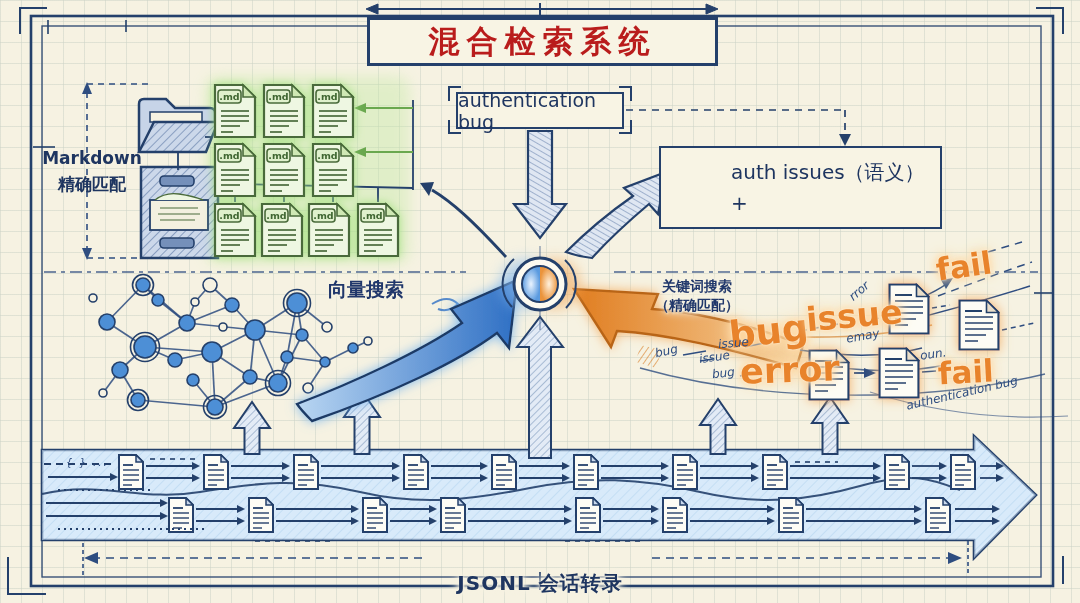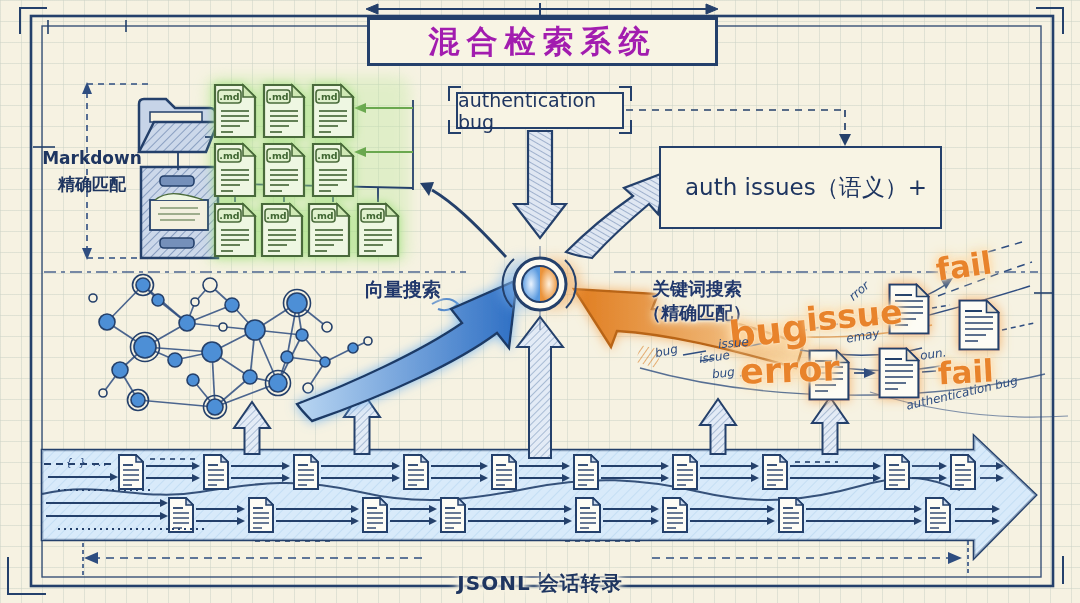--- a/index.html
+++ b/index.html
@@ -12,33 +12,33 @@
       linear-gradient(90deg, rgba(205,212,200,.55) 1px, transparent 1px);
     background-size:21px 21px;
   }
   .abs{position:absolute;}
   .box{
     background:#f8f4e4;border:3px solid #24406b;
     display:flex;align-items:center;justify-content:center;
     box-sizing:border-box;
   }
   .title-box{left:367px;top:17px;width:351px;height:49px;}
-  .title-box .t{font-size:31px;font-weight:bold;letter-spacing:7px;color:#a21caf;}
+  .title-box .t{font-size:31px;font-weight:bold;letter-spacing:7px;color:#b91c1c;}
   .query-box{left:456px;top:92px;width:168px;height:37px;border-width:2.5px;}
   .query-box .t{font-size:19px;color:#1e3560;}
   .result-box{left:659px;top:146px;width:283px;height:83px;border-width:2.5px;
     justify-content:flex-start;padding-left:24px;}
-  .result-box .t{font-size:23px;line-height:1.55;color:#1e3560;}
+  .result-box .t{font-size:20px;line-height:1.55;color:#1e3560;margin-left:46px;}
   .md-label{left:36px;top:146px;width:112px;text-align:center;
     font-size:17px;font-weight:bold;line-height:1.5;color:#1e3560;}
   .halo{text-shadow:0 0 5px #f6f2e2,0 0 8px #f6f2e2,0 0 12px #f6f2e2,1px 1px 2px #f6f2e2;}
-  .vec-label{left:328px;top:277px;width:150px;text-align:center;
+  .vec-label{left:328px;top:277px;width:150px;text-align:left;
     font-size:19px;font-weight:bold;line-height:1.35;color:#20376b;}
   .kw-label{left:622px;top:277px;width:150px;text-align:center;
-    font-size:18px;font-weight:bold;line-height:1.35;color:#20376b;}
+    font-size:14px;font-weight:bold;line-height:1.35;color:#20376b;}
   .jsonl-label{left:430px;top:570px;width:220px;text-align:center;
     font-size:20px;font-weight:bold;color:#1e3560;letter-spacing:1px;}
   .scribble{left:66px;top:457px;font-size:10px;color:#2e4d80;letter-spacing:2px;font-style:italic;}
   .kw-big{position:absolute;font-weight:800;color:#e8832b;white-space:nowrap;
     text-shadow:0 0 2px #fff8ec,0 0 6px #ffd9a4,0 0 12px #ffd9a4,0 0 18px #fce3bf;}
   .kw-small{position:absolute;font-size:12px;font-style:italic;color:#2e4d80;white-space:nowrap;}
   svg text{font-family:"DejaVu Sans","Liberation Sans",sans-serif;}
 </style>
 </head>
 <body>

